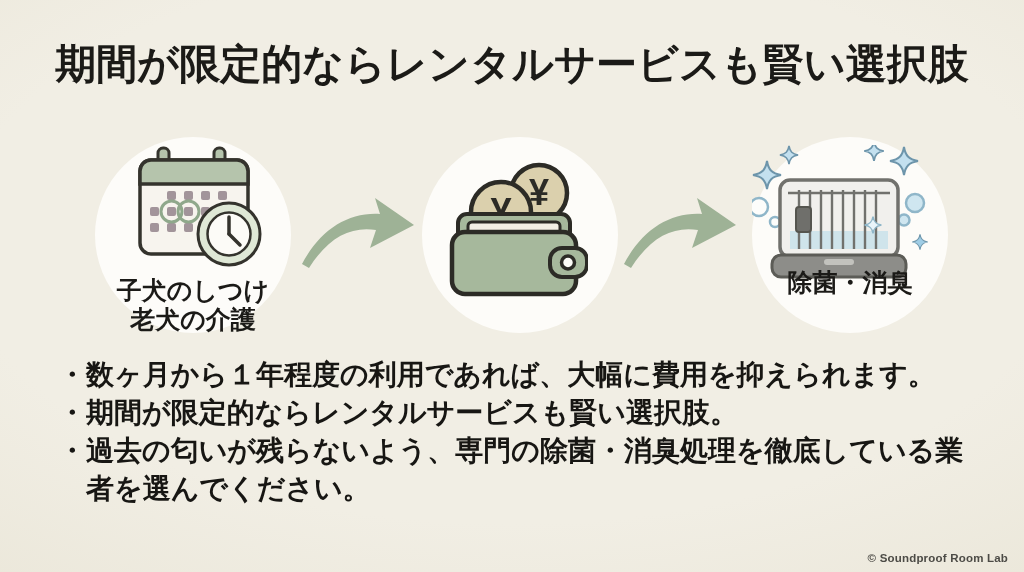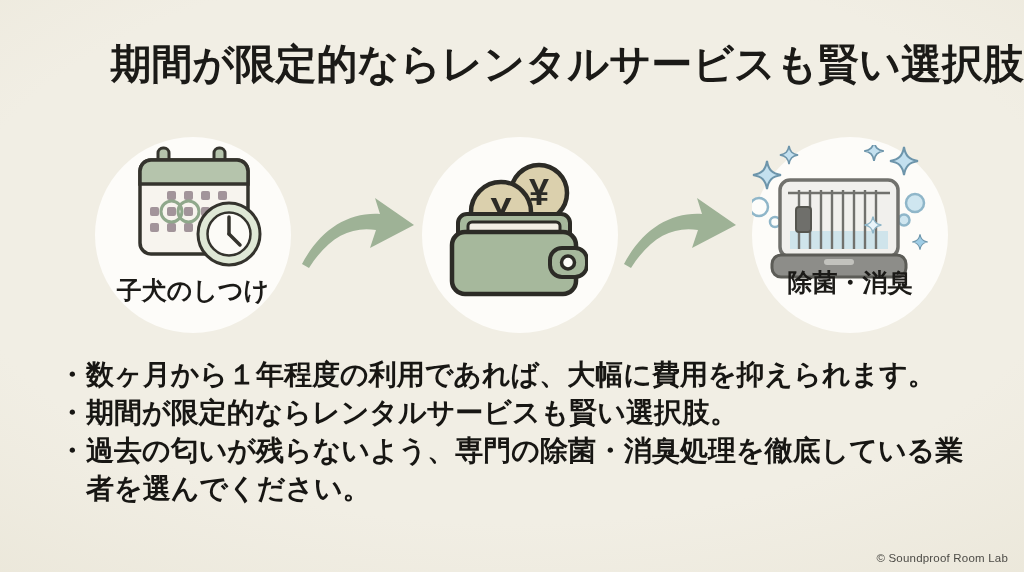--- a/index.html
+++ b/index.html
@@ -2,21 +2,21 @@
 <html><head>
 <meta charset="utf-8">
 <style>
   html,body{margin:0;padding:0;}
   body{font-family:"Liberation Sans","DejaVu Sans",sans-serif;}
   .slide{
     position:relative;width:1024px;height:572px;overflow:hidden;
     background:radial-gradient(120% 110% at 50% 42%, #f1eee4 45%, #eae6d8 75%, #ded9ca 100%);
   }
   .title{
-    position:absolute;top:40px;left:0;width:1024px;text-align:right;
+    position:absolute;top:40px;left:0;width:1024px;text-align:center;
     font-size:41px;font-weight:900;color:#1b1a17;letter-spacing:0px;line-height:1.2;
   }
   .circle{
     position:absolute;width:196px;height:196px;border-radius:50%;
     background:#fdfcf9;top:137px;
   }
   .circle.c1{left:95px;}
   .circle.c2{left:422px;}
   .circle.c3{left:752px;}
   .icon-svg{position:absolute;}
@@ -34,21 +34,21 @@
   .label3{left:752px;top:268px;width:196px;}
   .bullets{
     position:absolute;left:58px;top:356px;width:908px;
     font-size:28px;font-weight:900;color:#171613;
   }
   .bullet-row{display:flex;line-height:38px;}
   .bullet-marker{flex:0 0 28px;width:28px;}
   .bullet-text{flex:1;}
   .credit{
     position:absolute;right:16px;bottom:8px;
-    font-size:11.5px;font-weight:normal;color:#4c4b46;letter-spacing:0.2px;
+    font-size:11.5px;font-weight:bold;color:#4c4b46;letter-spacing:0.2px;
   }
 </style>
 </head>
 <body>
 
 <div class="slide">
 
   <div class="title">期間が限定的ならレンタルサービスも賢い選択肢</div>
 
   <div class="circle c1"></div>
@@ -130,20 +130,21 @@
 
   <svg class="arrow-svg arrow1" width="122" height="78" viewBox="0 0 122 78">
     <path d="M4,74 C22,40 50,22 82,24 L77,8 L116,35 L72,58 L78,40 C52,36 30,48 11,78 Z" fill="#9eb296"></path>
   </svg>
   <svg class="arrow-svg arrow2" width="122" height="78" viewBox="0 0 122 78">
     <path d="M4,74 C22,40 50,22 82,24 L77,8 L116,35 L72,58 L78,40 C52,36 30,48 11,78 Z" fill="#9eb296"></path>
   </svg>
 
   <div class="circle-label label1">
     <div>子犬のしつけ</div>
+    <div>老犬の介護</div>
   </div>
   <div class="circle-label label3">
     <div>除菌・消臭</div>
   </div>
 
   <div class="bullets">
     <div class="bullet-row">
       <span class="bullet-marker">・</span>
       <span class="bullet-text">数ヶ月から１年程度の利用であれば、大幅に費用を抑えられます。</span>
     </div>

